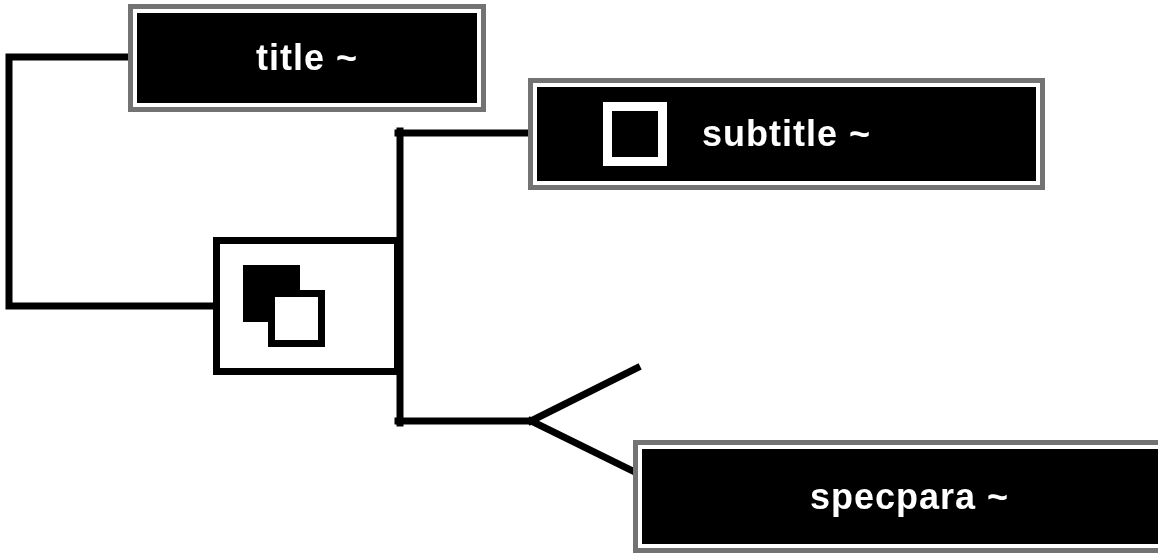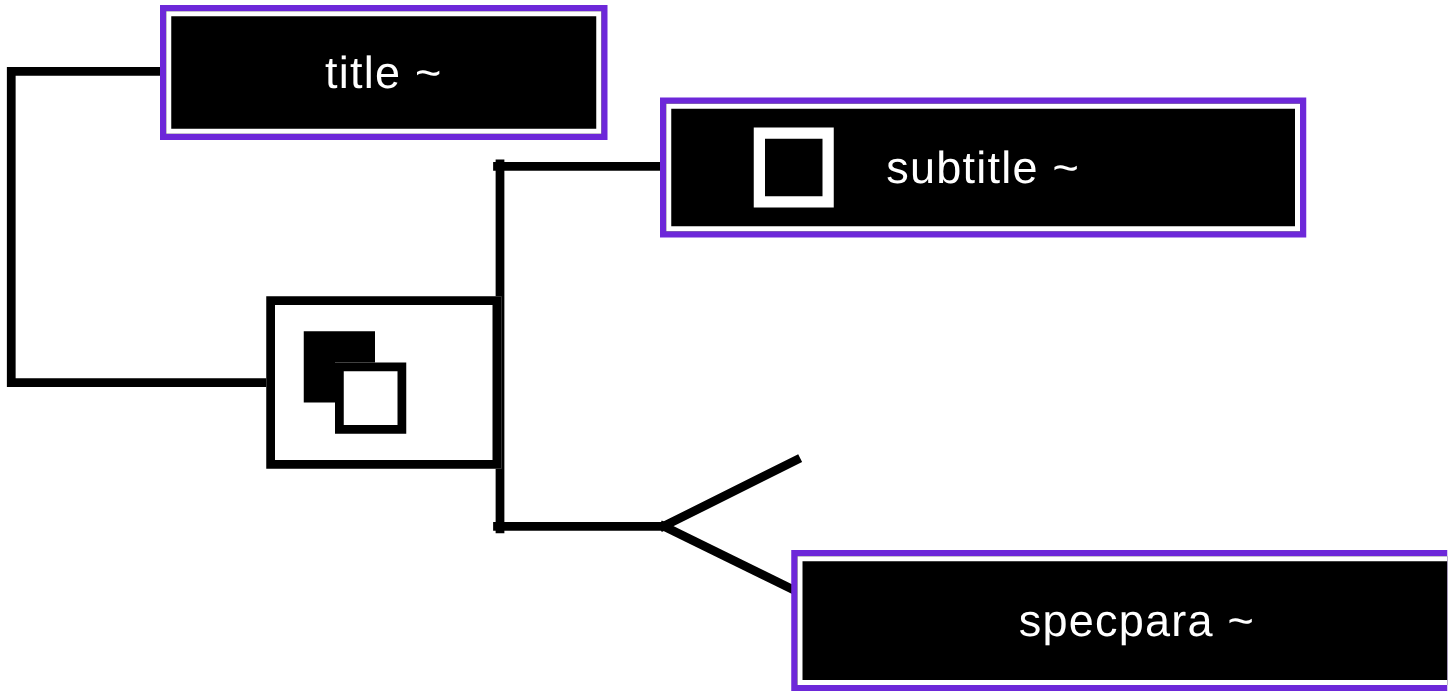--- a/index.html
+++ b/index.html
@@ -19,24 +19,25 @@
     position: absolute;
     left: 0;
     top: 0;
     width: 1158px;
     height: 553px;
     z-index: 1;
   }
   
   .node-outer {
     position: absolute;
-    background: #6d28d9;
+    background: #737373;
     padding: 5px;
     box-sizing: border-box;
     z-index: 2;
+    font-weight: bold;
   }
   .node-inner {
     position: relative;
     width: 100%;
     height: 100%;
     background: #000000;
     border: 4px solid #ffffff;
     box-sizing: border-box;
     display: flex;
     align-items: center;

